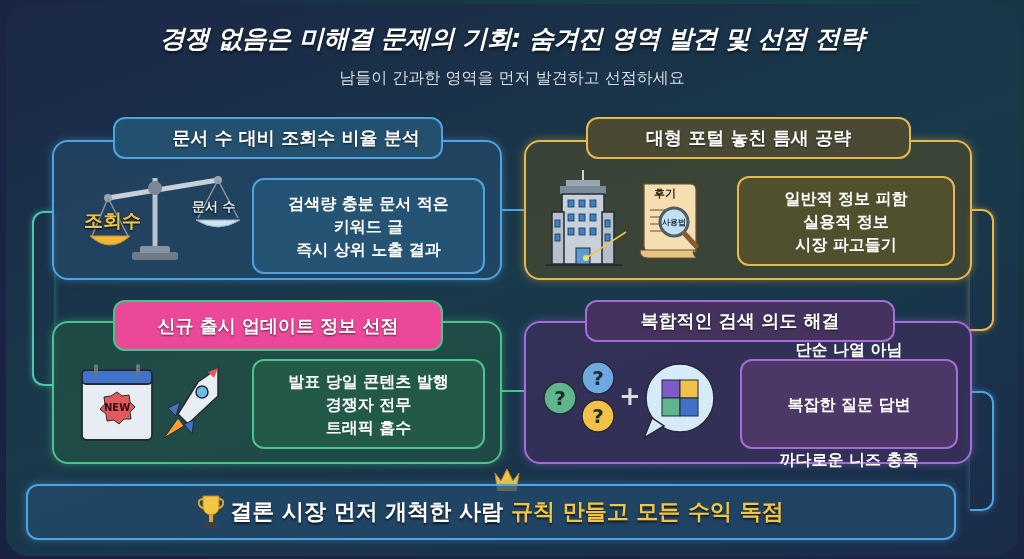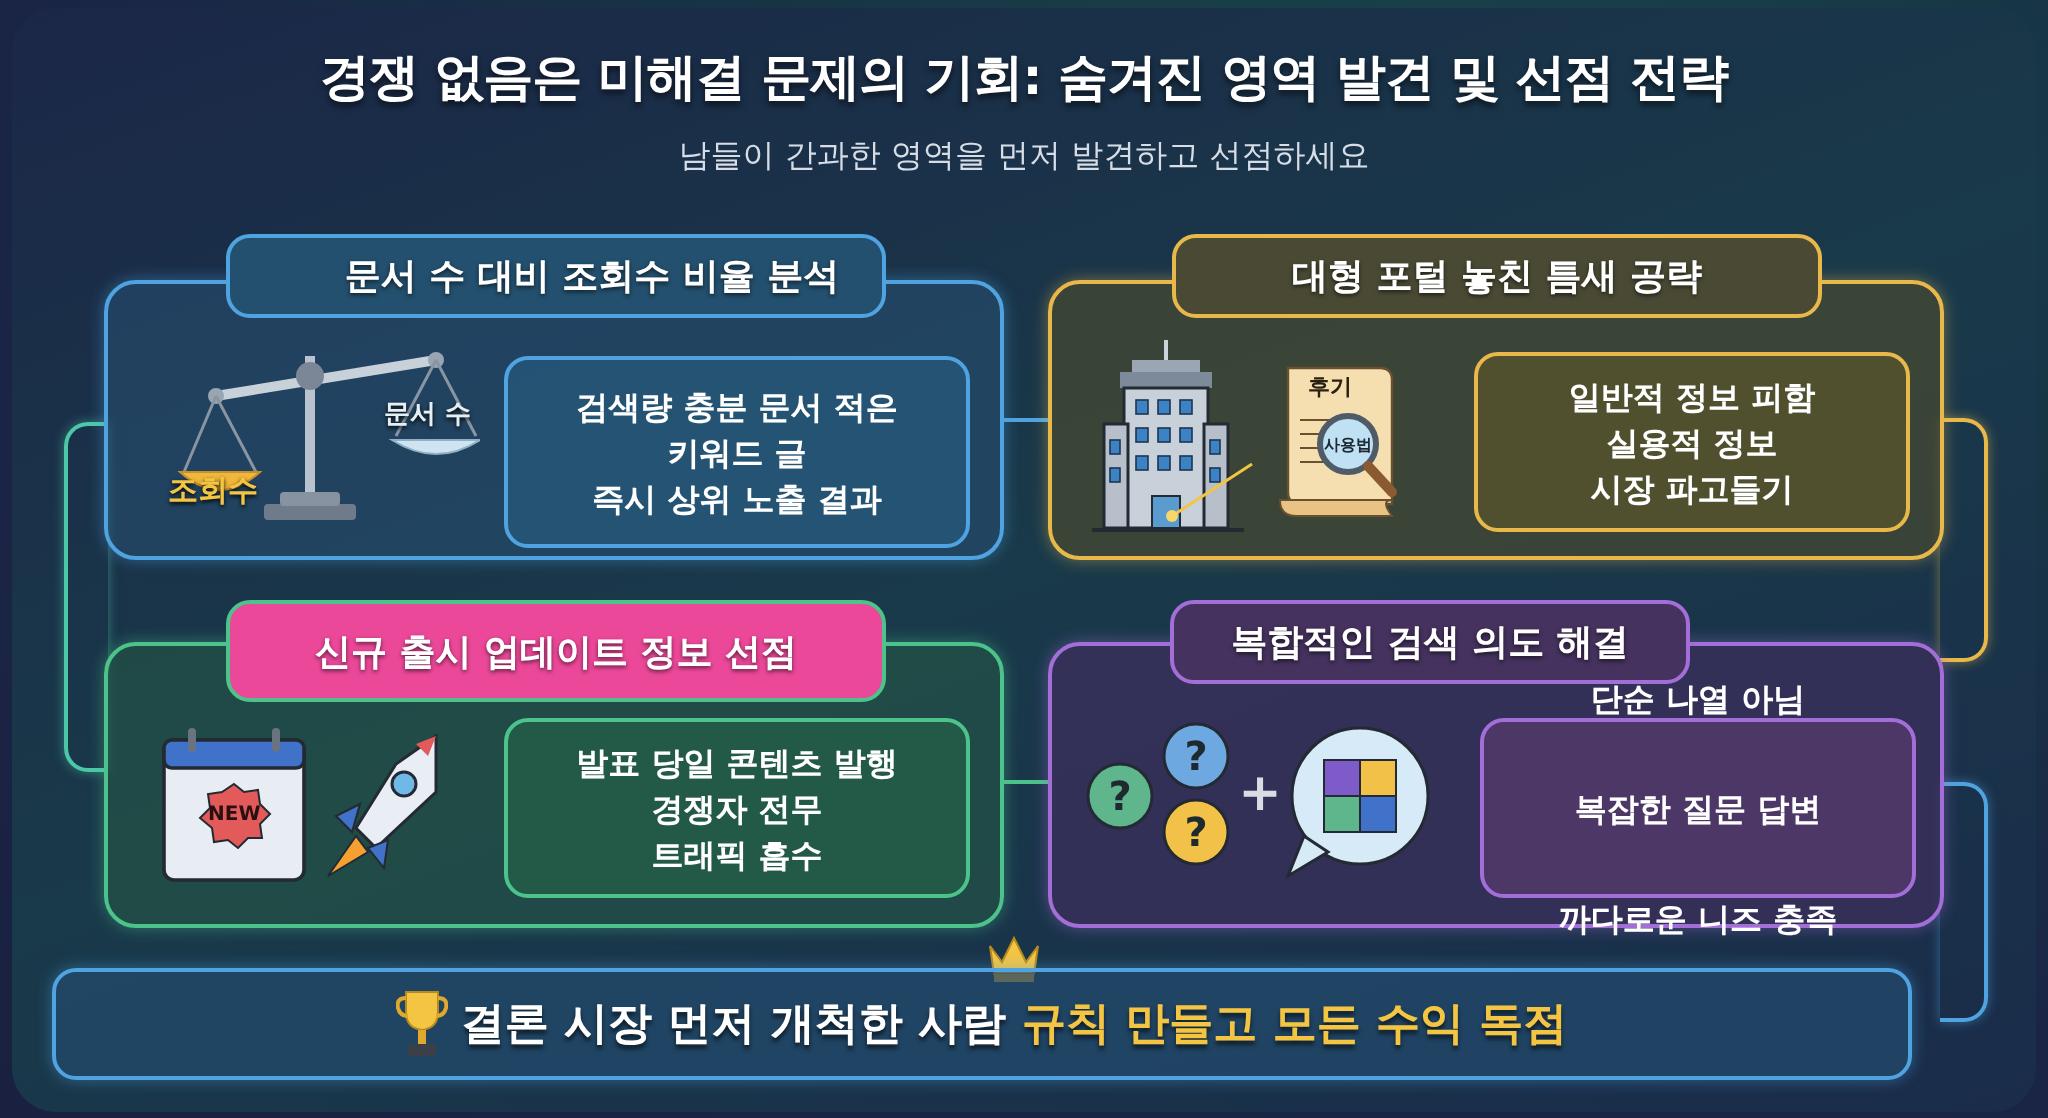--- a/index.html
+++ b/index.html
@@ -12,20 +12,21 @@
   }
   .frame {
     position: absolute; left: 6px; top: 4px; width: 1012px; height: 552px;
     border-radius: 22px;
     background: linear-gradient(160deg, #1b2747 0%, #193a4a 50%, #1a2c4a 100%);
   }
   .title {
     position: absolute; left: 0; right: 0; top: 22px; text-align: center;
     font-size: 25px; font-weight: bold; letter-spacing: -0.5px;
     text-shadow: 0 2px 3px rgba(0,0,0,0.6);
+    font-style: italic;
   }
   .subtitle {
     position: absolute; left: 0; right: 0; top: 68px; text-align: center;
     font-size: 16px; color: #d6dde6;
   }
   .card {
     position: absolute; border-radius: 16px; border: 2px solid;
   }
   .card-title {
     position: absolute; border-radius: 12px; border: 2px solid;
@@ -82,21 +83,21 @@
     <circle cx="138" cy="12" r="4" fill="#9aa5b3"></circle>
     <line x1="28" y1="30" x2="12" y2="68" stroke="#8a95a3" stroke-width="1.5"></line>
     <line x1="28" y1="30" x2="48" y2="68" stroke="#8a95a3" stroke-width="1.5"></line>
     <line x1="138" y1="12" x2="118" y2="50" stroke="#8a95a3" stroke-width="1.5"></line>
     <line x1="138" y1="12" x2="158" y2="50" stroke="#8a95a3" stroke-width="1.5"></line>
     <path d="M10 68 Q30 86 50 68 Z" fill="#f1b73b" stroke="#c8902a" stroke-width="1"></path>
     <path d="M116 52 Q138 66 160 52 Z" fill="#cfe4f0" stroke="#8fb0c6" stroke-width="1"></path>
     <rect x="52" y="84" width="46" height="8" rx="2" fill="#6f7b8a"></rect>
     <rect x="60" y="78" width="30" height="7" rx="2" fill="#8893a1"></rect>
   </svg>
-  <span style="position:absolute; left:4px; top:40px; font-size:15px; font-weight:bold; color:#f4c542; text-shadow:0 1px 2px #000;margin-top:28px;">조회수</span>
+  <span style="position:absolute; left:4px; top:40px; font-size:19px; font-weight:bold; color:#f4c542; text-shadow:0 1px 2px #000;">조회수</span>
   <span style="position:absolute; left:112px; top:30px; font-size:13px; font-weight:bold; color:#e6eef5; text-shadow:0 1px 2px #000;">문서 수</span>
 </div>
 <div class="card-text blue-inner" style="left:252px; top:178px; width:233px; height:96px;">
   <span>검색량 충분 문서 적은</span>
   <span>키워드 글</span>
   <span>즉시 상위 노출 결과</span>
 </div>
 
 <div class="card gold" style="left:524px; top:140px; width:448px; height:140px;"></div>
 <div class="card-title gold-inner" style="left:586px; top:117px; width:325px; height:42px; background:#4a4a34;">대형 포털 놓친 틈새 공략</div>
@@ -165,21 +166,21 @@
   </svg>
   <span style="position:absolute; left:24px; top:40px; font-size:10px; font-weight:bold; color:#2a1010;">NEW</span>
 </div>
 <div class="card-text green-inner" style="left:252px; top:359px; width:233px; height:90px;">
   <span>발표 당일 콘텐츠 발행</span>
   <span>경쟁자 전무</span>
   <span>트래픽 흡수</span>
 </div>
 
 <div class="card purple" style="left:524px; top:321px; width:448px; height:143px;"></div>
-<div class="card-title purple-inner" style="left:585px; top:300px; width:260px; height:42px; background:#45325e;">복합적인 검색 의도 해결</div>
+<div class="card-title purple-inner" style="left:585px; top:300px; width:310px; height:42px; background:#45325e;">복합적인 검색 의도 해결</div>
 <div class="icon-abs" style="left:540px; top:358px; width:180px; height:90px;">
   <svg width="180" height="90" viewBox="0 0 180 90">
     <circle cx="20" cy="40" r="16" fill="#5fb58c" stroke="#232a33" stroke-width="1.5"></circle>
     <circle cx="58" cy="20" r="16" fill="#6ea8e0" stroke="#232a33" stroke-width="1.5"></circle>
     <circle cx="58" cy="58" r="16" fill="#f1c247" stroke="#232a33" stroke-width="1.5"></circle>
     <text x="20" y="47" text-anchor="middle" font-size="20" font-weight="bold" fill="#1e2a30" font-family="DejaVu Sans, sans-serif">?</text>
     <text x="58" y="27" text-anchor="middle" font-size="20" font-weight="bold" fill="#1e2a30" font-family="DejaVu Sans, sans-serif">?</text>
     <text x="58" y="65" text-anchor="middle" font-size="20" font-weight="bold" fill="#1e2a30" font-family="DejaVu Sans, sans-serif">?</text>
     <text x="90" y="47" text-anchor="middle" font-size="26" font-weight="bold" fill="#d8dde4" font-family="DejaVu Sans, sans-serif">+</text>
     <circle cx="140" cy="40" r="34" fill="#d7eaf7" stroke="#232a33" stroke-width="1.5"></circle>

